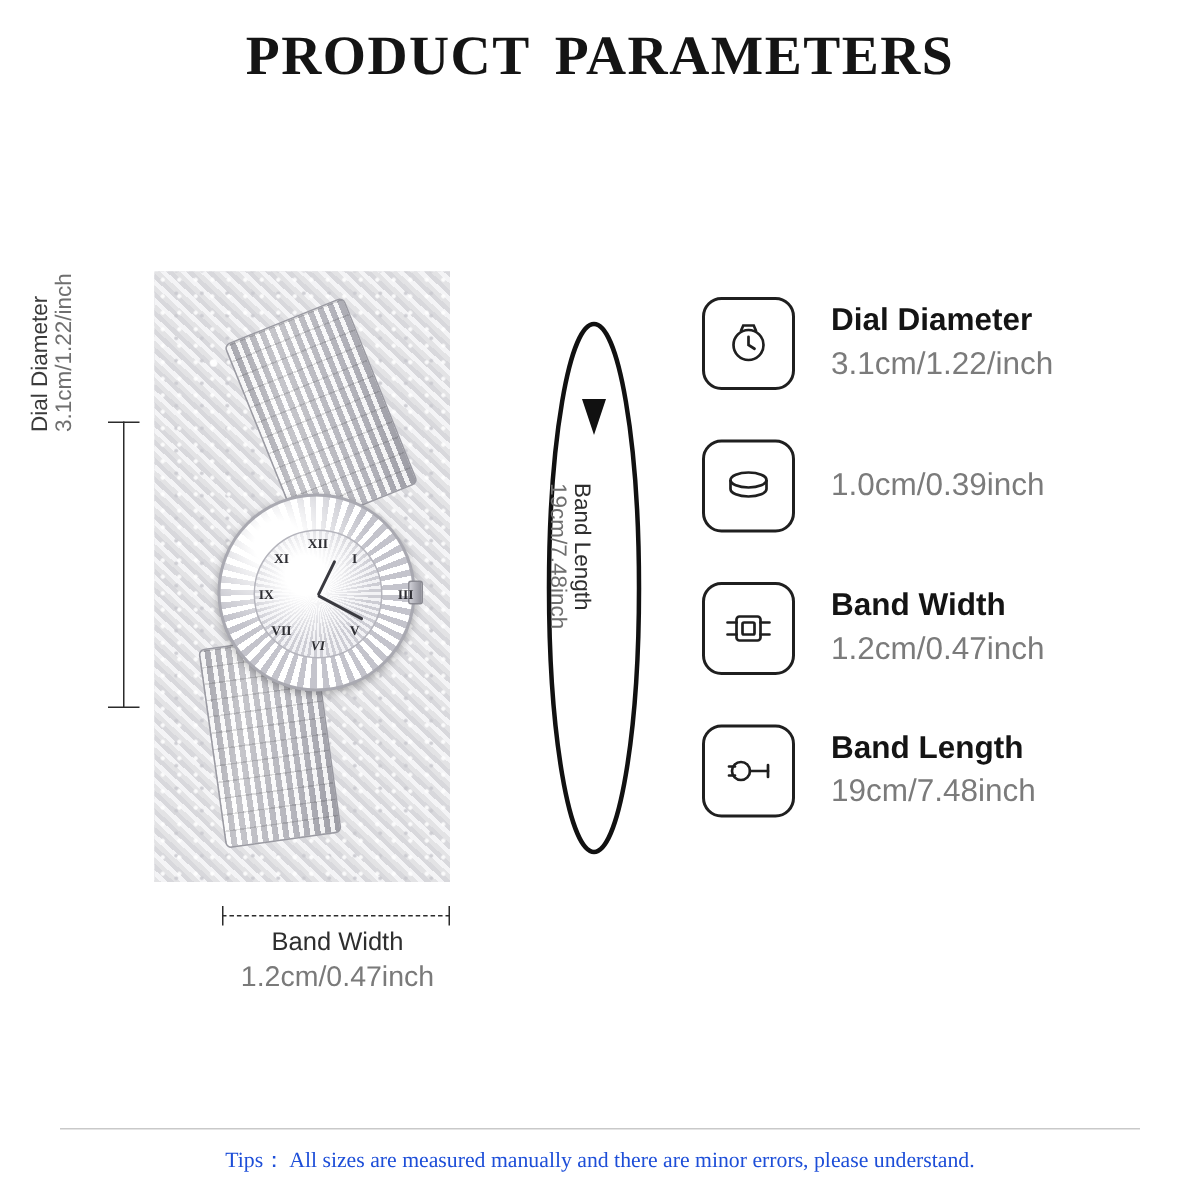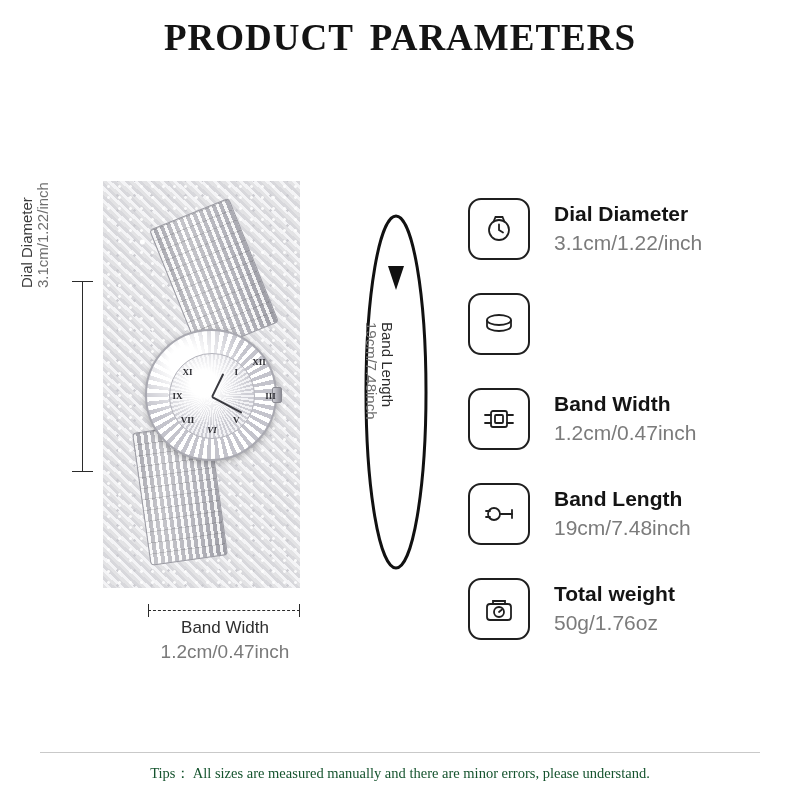--- a/index.html
+++ b/index.html
@@ -314,21 +314,21 @@
     height: 1px;
     background: #c9c9c9;
   }
   .footer {
     position: absolute;
     left: 0;
     top: 764px;
     width: 800px;
     text-align: center;
     font-size: 14.5px;
-    color: #14532d;
+    color: #1d4ed8;
     font-family: "Liberation Serif", serif;
   }
 </style>
 </head>
 <body>
 
 <div class="page">
 
   <div class="title">
     <span>PRODUCT</span><span class="gap"></span><span>PARAMETERS</span>
@@ -336,21 +336,21 @@
 
   <div class="photo-wrap">
     <div class="photo">
       <div class="sparkle"></div>
       <div class="watch">
         <div class="band band-top"></div>
         <div class="band band-bottom"></div>
         <div class="case">
           <div class="crown"></div>
           <div class="dial">
-            <div class="numeral" style="left:50%; top:9%;margin-left:47px;">XII</div>
+            <div class="numeral" style="left:50%; top:9%;">XII</div>
             <div class="numeral" style="left:79%; top:21%;">I</div>
             <div class="numeral" style="left:91%; top:50%;margin-left:24px;">III</div>
             <div class="numeral" style="left:79%; top:79%;">V</div>
             <div class="numeral" style="left:50%; top:91%;font-style:italic;">VI</div>
             <div class="numeral" style="left:21%; top:79%;">VII</div>
             <div class="numeral" style="left:9%; top:50%;">IX</div>
             <div class="numeral" style="left:21%; top:21%;">XI</div>
             <div class="hand" style="width:26px;height:2px;transform:rotate(-64deg);"></div>
             <div class="hand" style="width:34px;height:1.5px;transform:rotate(28deg);"></div>
           </div>
@@ -403,20 +403,21 @@
     </div>
 
     <div class="spec-row">
       <div class="spec-icon">
         <svg width="36" height="30" viewBox="0 0 36 30" fill="none" stroke="#1f1f1f" stroke-width="1.8">
           <ellipse cx="18" cy="11" rx="12" ry="5"></ellipse>
           <path d="M6 11 v6 a12 5 0 0 0 24 0 v-6"></path>
         </svg>
       </div>
       <div class="spec-text">
+        <div class="spec-value">1.0cm/0.39inch</div>
       </div>
     </div>
 
     <div class="spec-row">
       <div class="spec-icon">
         <svg width="40" height="26" viewBox="0 0 40 26" fill="none" stroke="#1f1f1f" stroke-width="1.8">
           <rect x="12" y="5" width="16" height="16" rx="2"></rect>
           <rect x="16" y="9" width="8" height="8" rx="1"></rect>
           <path d="M12 9 H6 M12 17 H6 M28 9 H34 M28 17 H34" stroke-linecap="round"></path>
         </svg>
@@ -435,33 +436,19 @@
           <path d="M33 9 v8" stroke-linecap="round"></path>
           <path d="M7 10 H11 M7 16 H11" stroke-linecap="round"></path>
         </svg>
       </div>
       <div class="spec-text">
         <div class="spec-title">Band Length</div>
         <div class="spec-value">19cm/7.48inch</div>
       </div>
     </div>
 
-    <div class="spec-row">
-      <div class="spec-icon">
-        <svg width="34" height="34" viewBox="0 0 34 34" fill="none" stroke="#1f1f1f" stroke-width="1.8">
-          <rect x="5" y="12" width="24" height="16" rx="3"></rect>
-          <path d="M11 12 v-3 h12 v3"></path>
-          <circle cx="17" cy="20" r="5"></circle>
-          <path d="M17 20 L20 17.5" stroke-linecap="round"></path>
-        </svg>
-      </div>
-      <div class="spec-text">
-        <div class="spec-title">Total weight</div>
-        <div class="spec-value">50g/1.76oz</div>
-      </div>
-    </div>
 
   </div>
 
   <div class="footer-sep"></div>
   <div class="footer">Tips： All sizes are measured manually and there are minor errors, please understand.</div>
 
 </div>
 
 </body></html>

